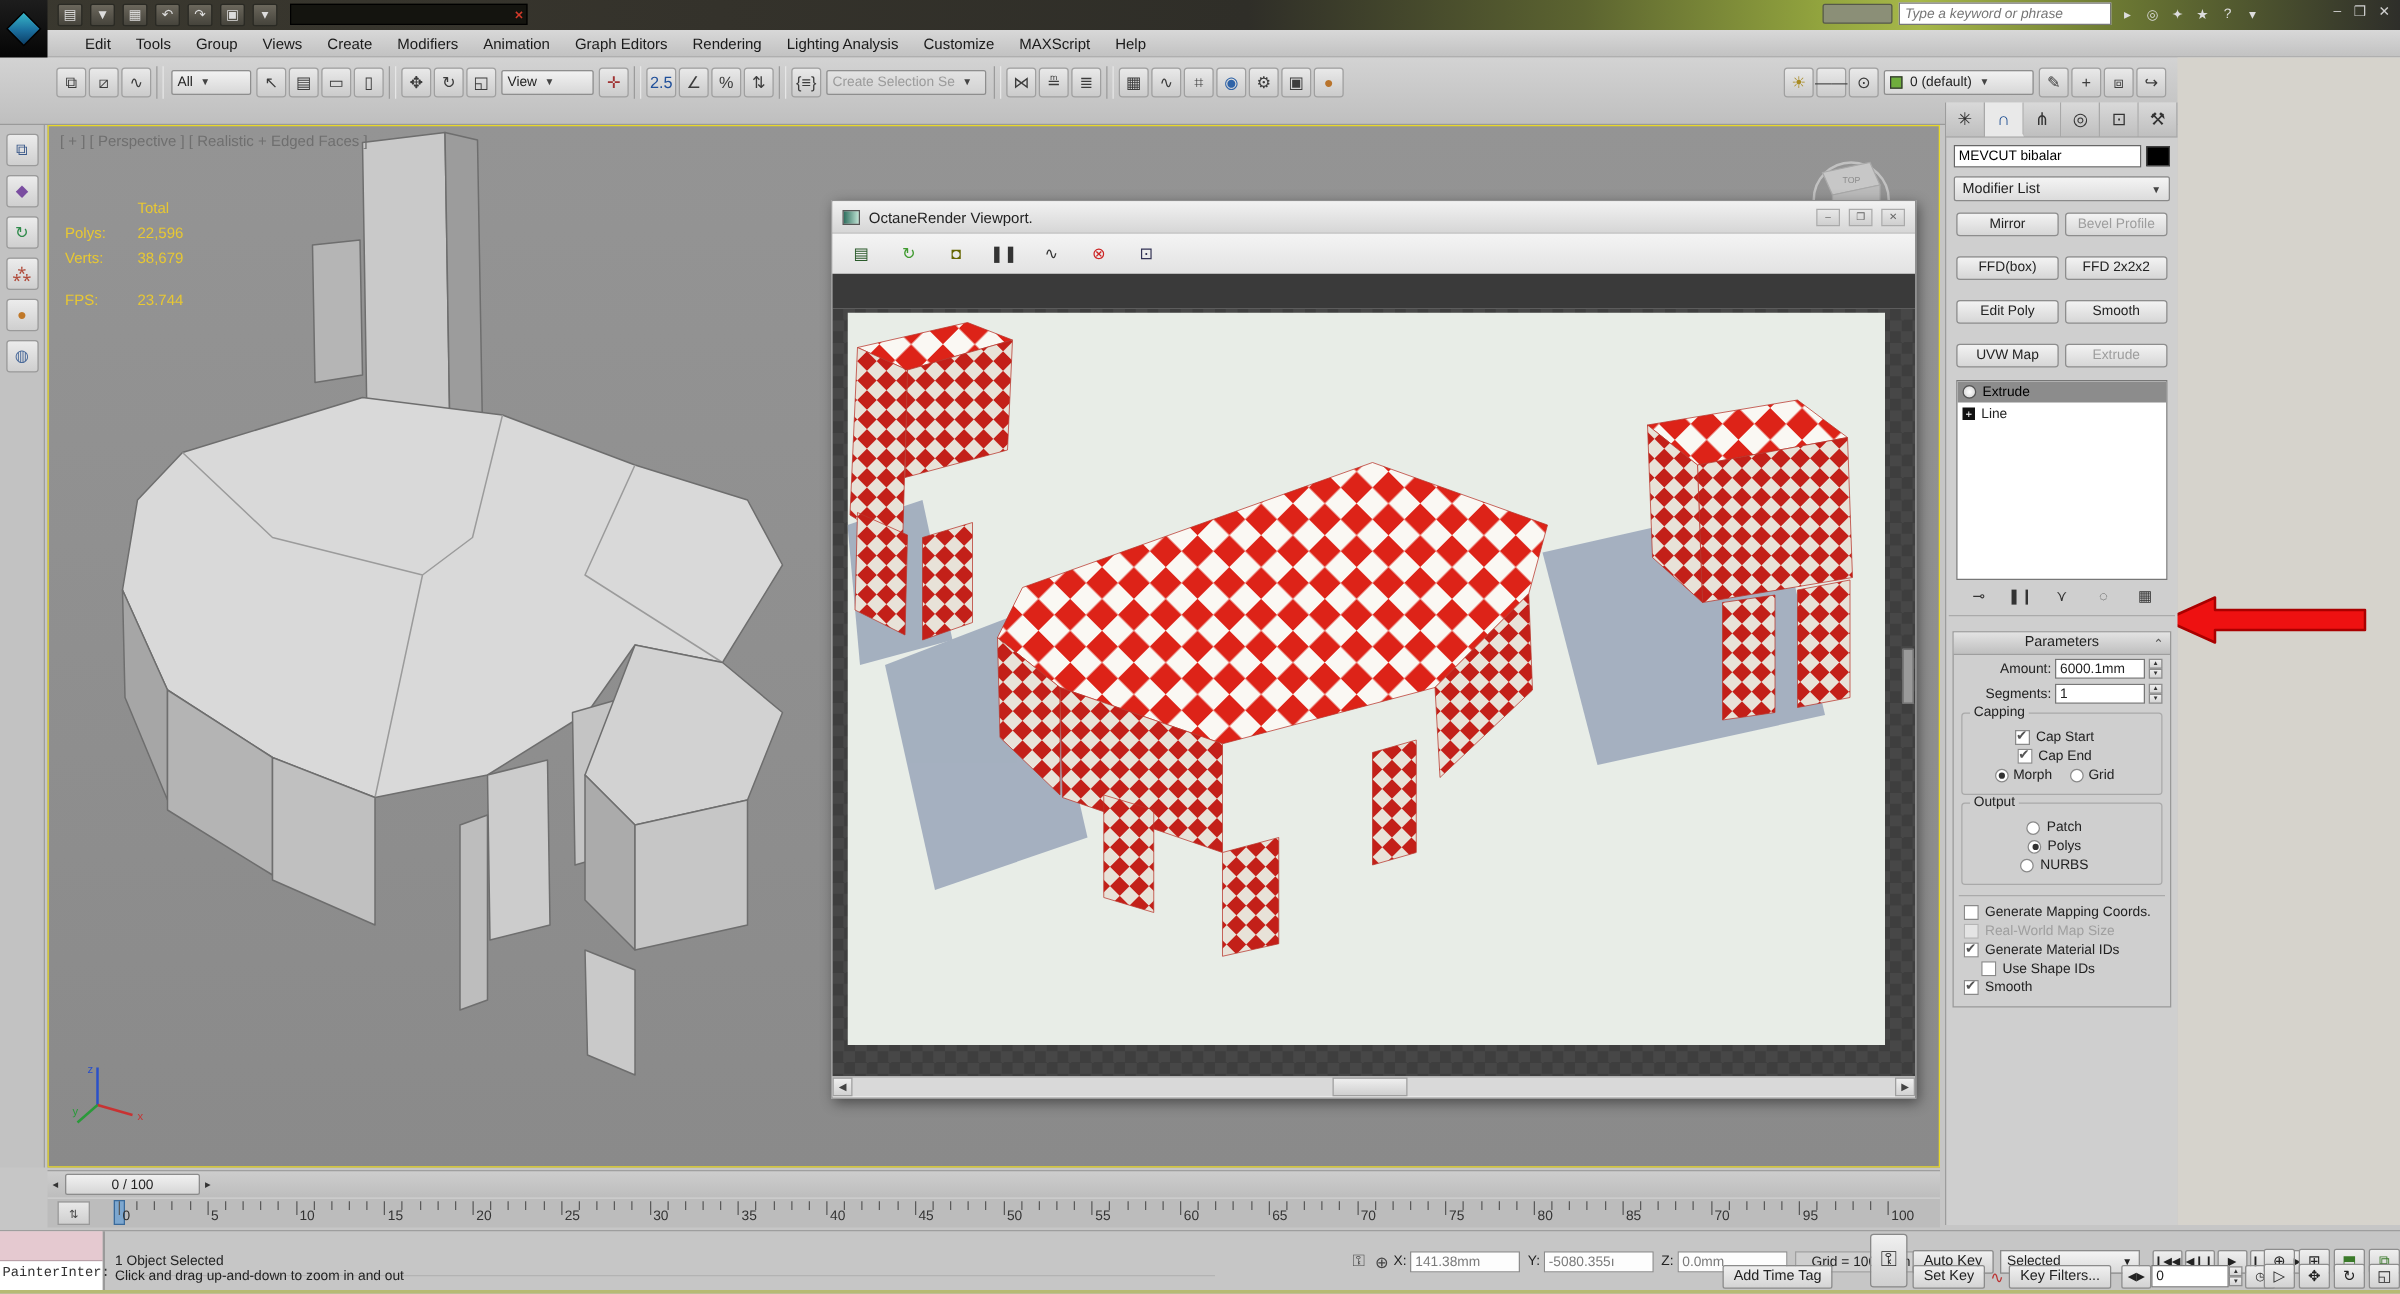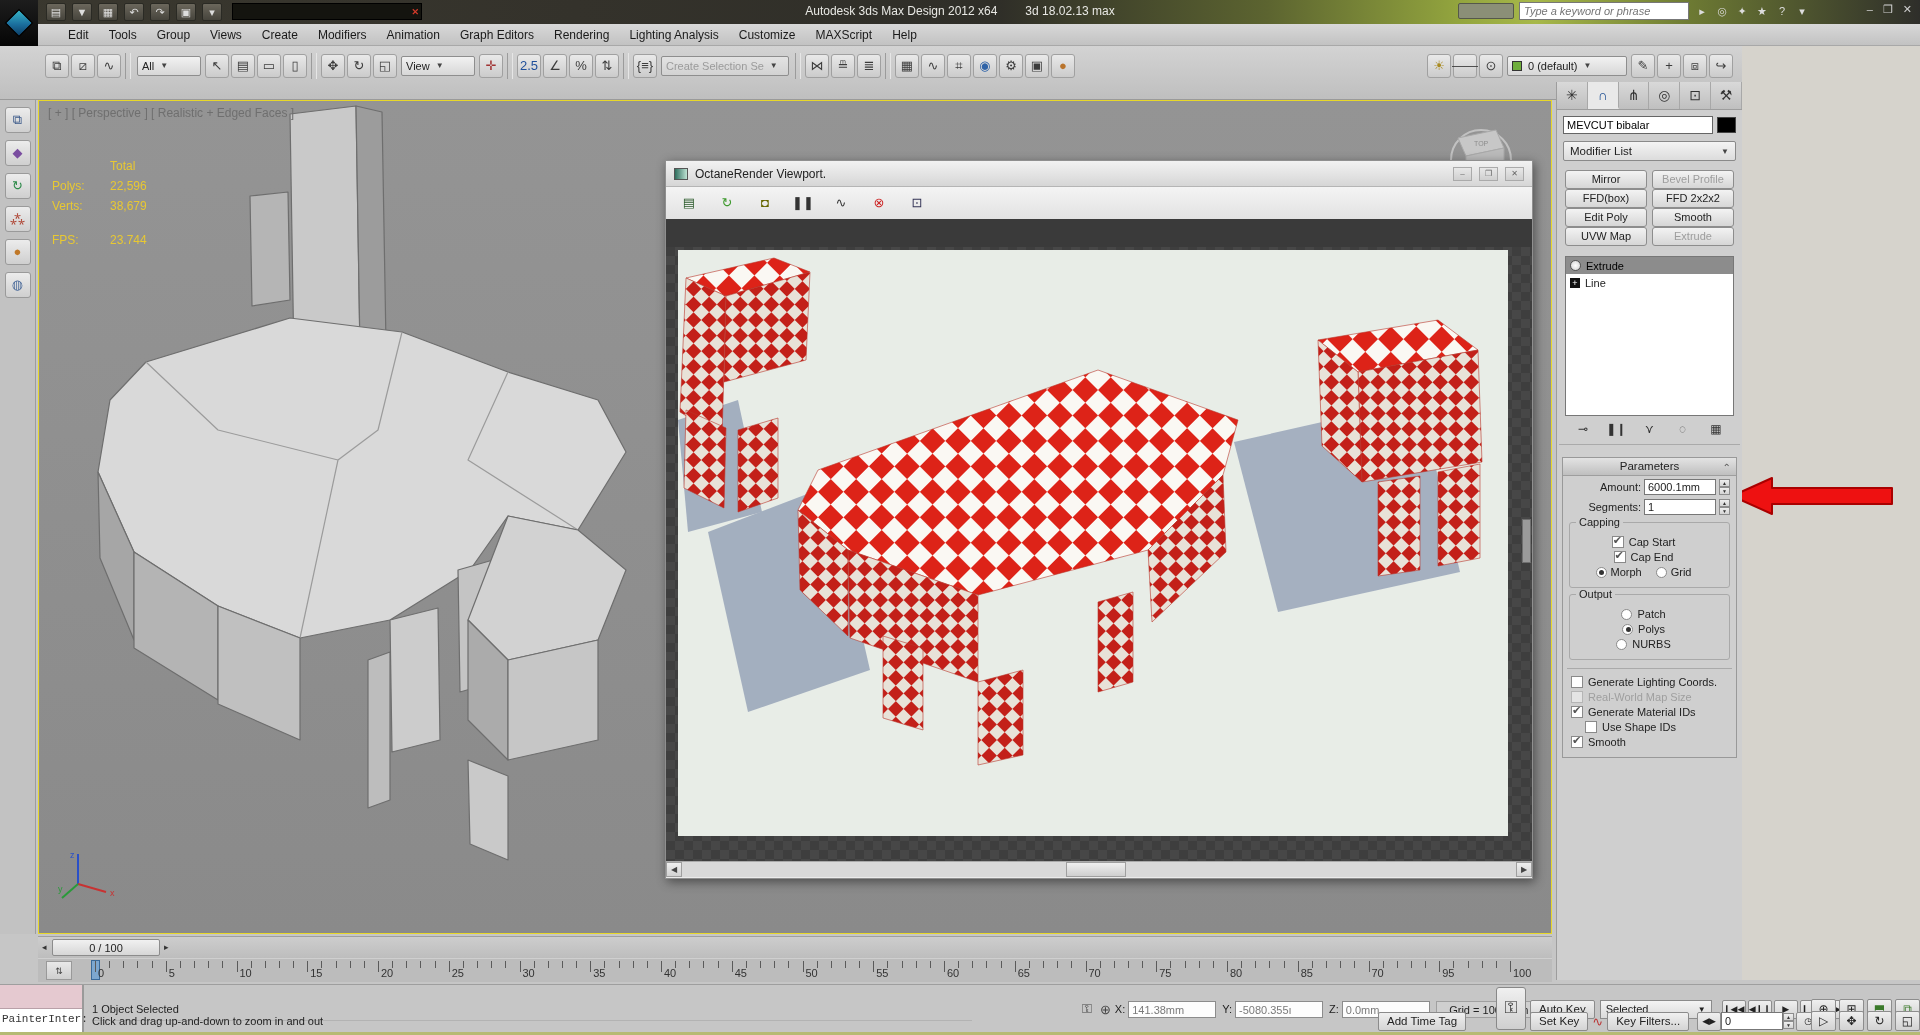--- a/index.html
+++ b/index.html
@@ -84,21 +84,21 @@
   #cmdpanel { left:1556px; top:82px; width:186px; height:898px; background:#cfcfcf; border-left:1px solid #9d9d9d; }
   #cp-tabs { display:flex; height:28px; border-bottom:1px solid #9d9d9d; }
   .cp-tab { flex:1; text-align:center; line-height:26px; font-size:14px; background:linear-gradient(#d9d9d9,#bfbfbf);
     border-right:1px solid #a8a8a8; color:#333; }
   .cp-tab.active { background:#e9e9e9; border-bottom:2px solid #e9e9e9; color:#184a90; }
   #cp-name-row { display:flex; gap:4px; padding:6px 6px 2px 6px; align-items:center; }
   #cp-name { flex:1; height:18px; background:#fff; border:1px solid #666; font-size:11px; padding:1px 3px; }
   #cp-color { width:22px; height:16px; background:#000; border:1px solid #444; }
   #cp-modlist { margin:5px 6px; height:20px; background:linear-gradient(#f4f4f4,#dcdcdc); border:1px solid #8a8a8a; border-radius:2px;
     display:flex; align-items:center; justify-content:space-between; padding:0 6px; font-size:11.5px; }
-  #cp-btns { display:grid; grid-template-columns:1fr 1fr; gap:0 5px; padding:4px 8px; }
+  #cp-btns { display:grid; grid-template-columns:1fr 1fr; gap:16px 5px; padding:4px 8px; }
   .cp-btn { height:19px; background:linear-gradient(#f3f3f3,#d6d6d6); border:1px solid #8d8d8d; border-radius:3px;
     text-align:center; line-height:17px; font-size:11px; }
   .cp-btn.dis { color:#9d9d9d; }
   #cp-stack { margin:6px 8px 0 8px; height:160px; background:#fff; border:1px solid #777; overflow:hidden; }
   .stk-row { height:17px; display:flex; align-items:center; gap:5px; padding:0 4px; font-size:11px; }
   .stk-row.sel { background:#8c8c8c; color:#000; }
   .stk-bulb { width:11px; height:11px; border-radius:50%; background:radial-gradient(#ffffff,#cfcfcf); border:1px solid #555; }
   .stk-plus { width:10px; height:10px; background:#111; color:#fff; font-size:9px; line-height:10px; text-align:center; }
   #cp-stacktools { display:flex; justify-content:space-between; padding:5px 14px; border-bottom:1px solid #aaa; margin:0 2px; }
   .st-i { width:20px; height:18px; text-align:center; line-height:17px; font-size:12px; color:#333; }
@@ -179,21 +179,20 @@
         <div class="qicon">▼</div>
         <div class="qicon">▦</div>
         <div class="qicon">↶</div>
         <div class="qicon">↷</div>
         <div class="qicon">▣</div>
         <div class="qicon">▾</div>
       </div>
     <div class="darkfield">
         <span class="x">✕</span>
       </div>
-    <div id="titletext"><span>Autodesk 3ds Max Design 2012 x64</span><b>3d 18.02.13 max</b></div>
     <div id="infocenter">
       <div id="ic-mini"></div>
       <input id="searchbox" placeholder="Type a keyword or phrase" style="">
       <span id="ic-icons" style="display:flex;gap:4px;">
           <div class="ic-ic">▸</div>
           <div class="ic-ic">◎</div>
           <div class="ic-ic">✦</div>
           <div class="ic-ic">★</div>
           <div class="ic-ic">?</div>
           <div class="ic-ic">▾</div>
@@ -520,21 +519,21 @@
             <span>Polys</span>
           </div>
         <div class="ck-row center">
             <span class="rb"></span>
             <span>NURBS</span>
           </div>
       </div>
       <div style="border-top:1px solid #aaa; margin:8px 4px 0 4px; padding:4px 0 6px 0;">
         <div class="ck-row">
             <span class="cb"></span>
-            <span>Generate Lighting Coords.</span>
+            <span>Generate Mapping Coords.</span>
           </div>
         <div class="ck-row">
             <span class="cb dis"></span>
             <span class="dim">Real-World Map Size</span>
           </div>
         <div class="ck-row">
             <span class="cb on"></span>
             <span>Generate Material IDs</span>
           </div>
         <div class="ck-row indent">

